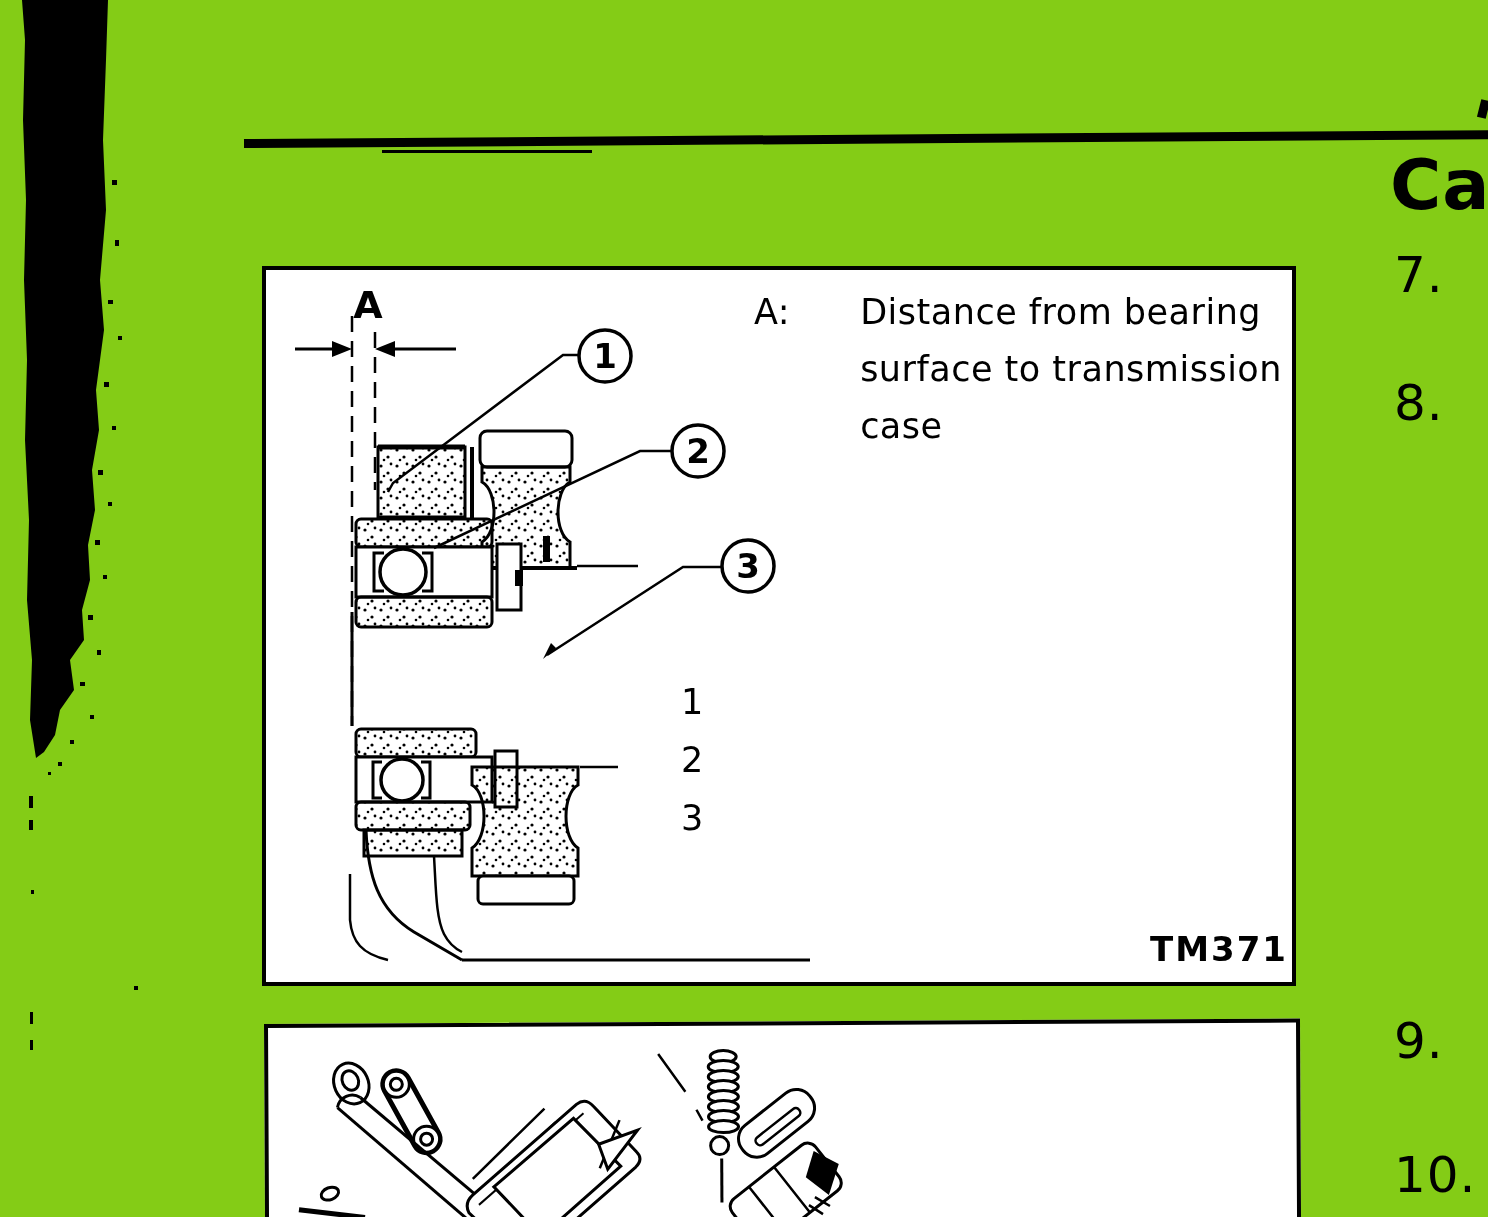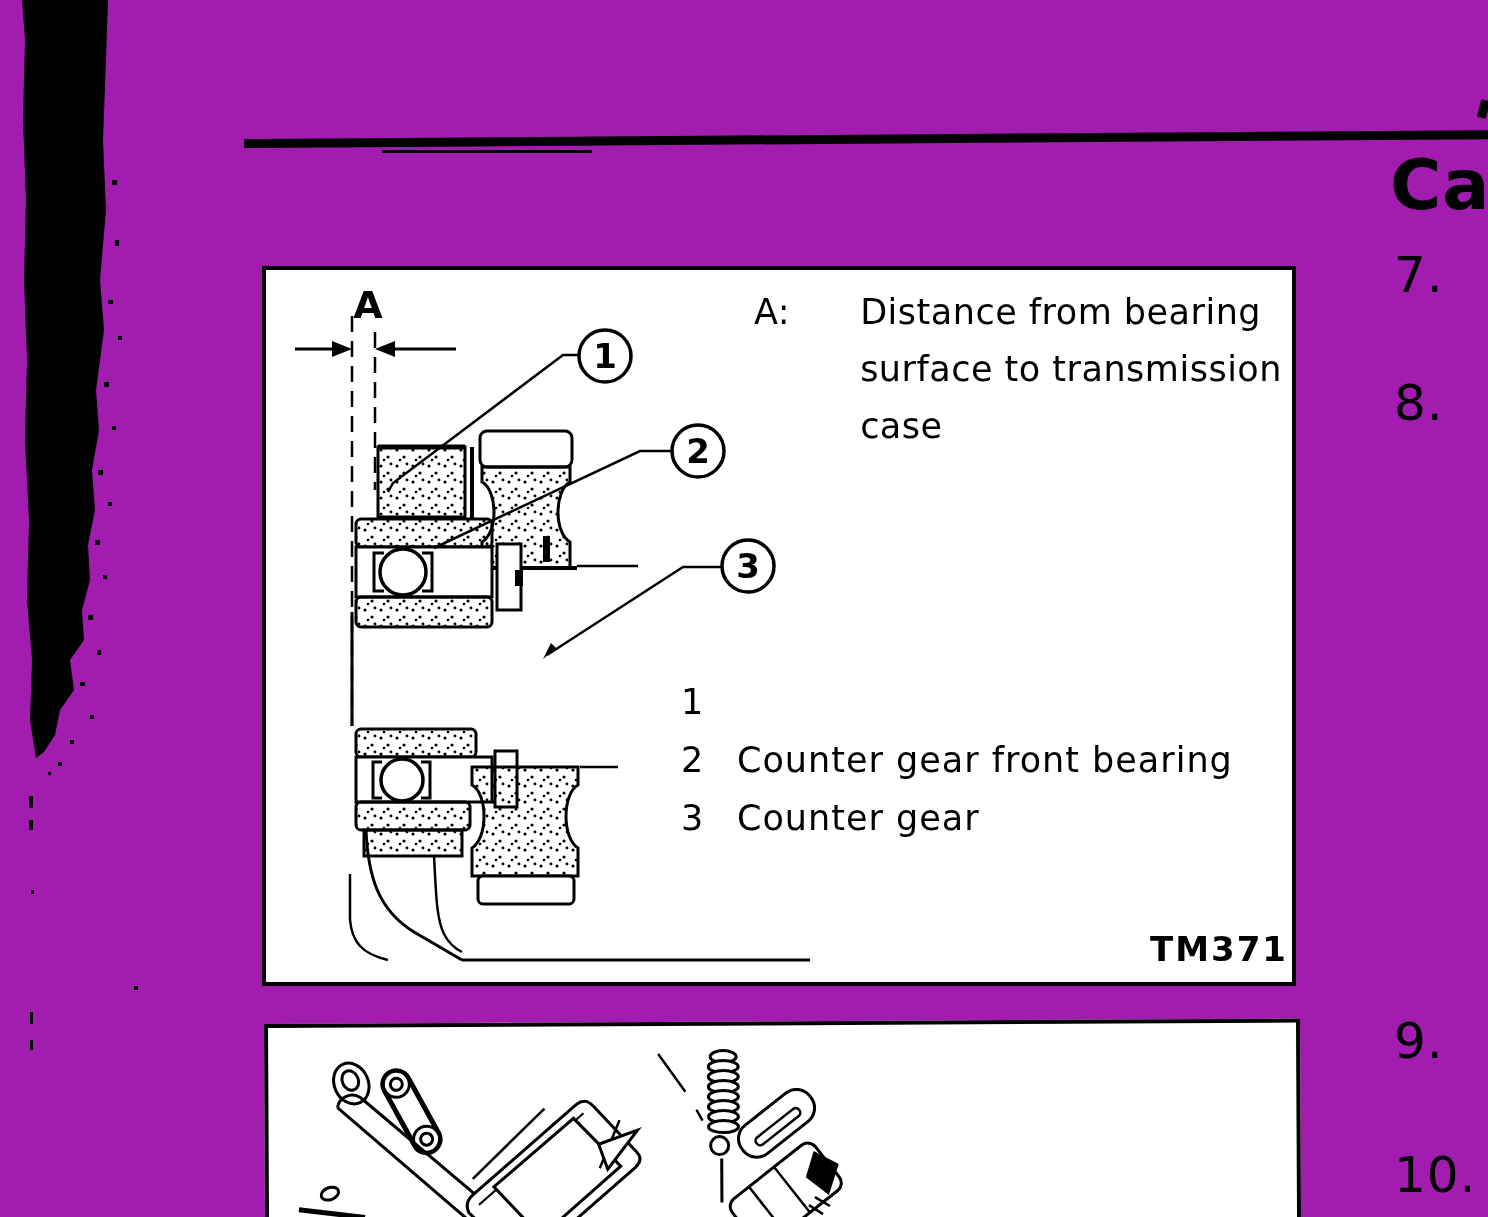--- a/index.html
+++ b/index.html
@@ -1,16 +1,16 @@
 <!DOCTYPE html>
 <html><head>
 <meta charset="utf-8">
 <style>
   html,body{margin:0;padding:0;background:#888;}
-  #screen{position:relative;width:1488px;height:1217px;background:#a21caf;overflow:hidden;
+  #screen{position:relative;width:1488px;height:1217px;background:#84cc16;overflow:hidden;
           font-family:"DejaVu Sans","Liberation Sans",sans-serif;color:#000;}
   .abs{position:absolute;}
   
   .top-rule{left:244px;top:139px;width:1246px;height:9px;background:#000;
             transform:rotate(-0.4deg);transform-origin:left center;}
   .top-rule-sub{left:382px;top:150px;width:210px;height:3px;background:#000;}
   .corner-mark{right:0;top:100px;width:9px;height:18px;background:#000;transform:rotate(14deg);}
   
   .heading{left:1390px;top:150px;font-size:70px;font-weight:700;letter-spacing:1px;line-height:1;}
   .stepnum{left:1394px;font-size:50px;line-height:1;letter-spacing:1px;}
@@ -164,25 +164,23 @@
     <div class="abs annotation">
       <span>A:</span>
       <div class="atext">Distance from bearing surface to transmission case</div>
     </div>
 
     <div class="abs legend-row" id="lg1">
       <span class="num">1</span>
     </div>
     <div class="abs legend-row" id="lg2">
       <span class="num">2</span>
-      <span>Counter gear front bearing</span>
     </div>
     <div class="abs legend-row" id="lg3">
       <span class="num">3</span>
-      <span>Counter gear</span>
     </div>
 
     <div class="abs figcode">TM371</div>
   </div>
 
   <div class="abs figbox" id="fig2">
     <svg class="fig-svg" width="1028" height="212" viewBox="0 0 1028 212">
 
       <g stroke="#000" fill="#fff">
         <ellipse cx="83" cy="56" rx="17" ry="21" transform="rotate(-24 83 56)" stroke-width="3"></ellipse>

